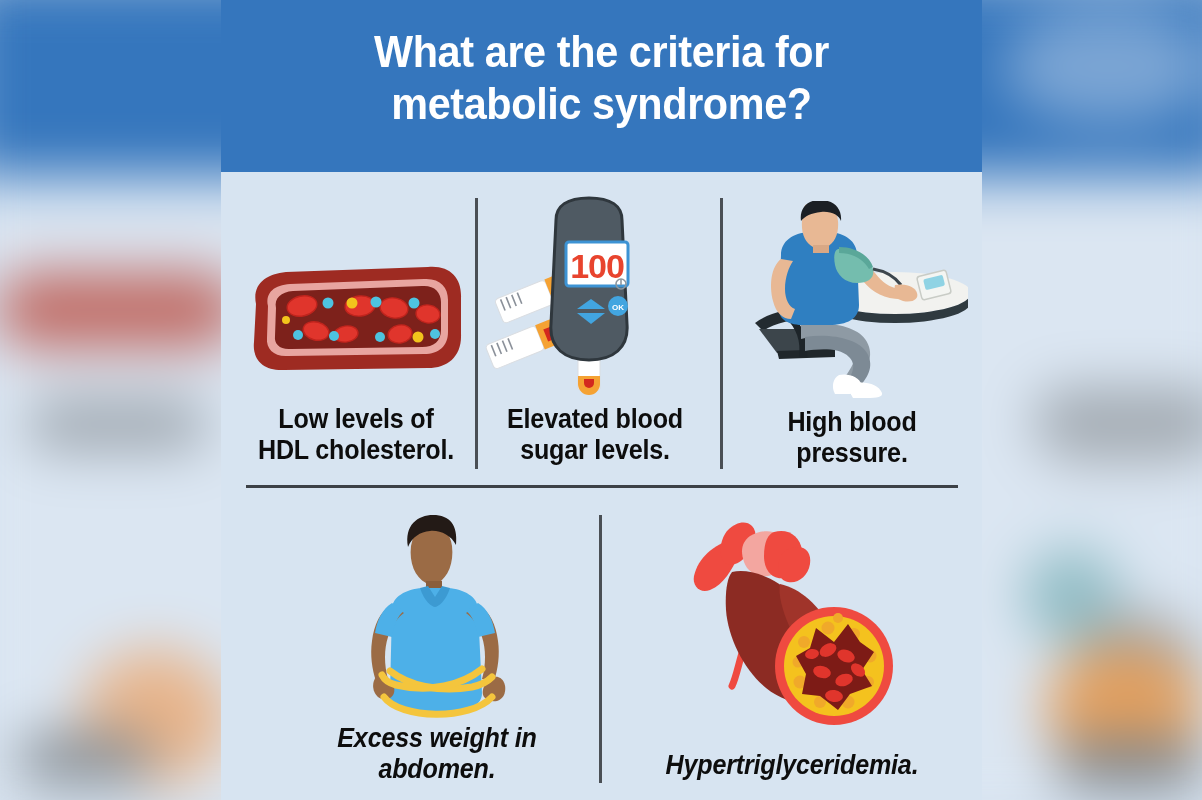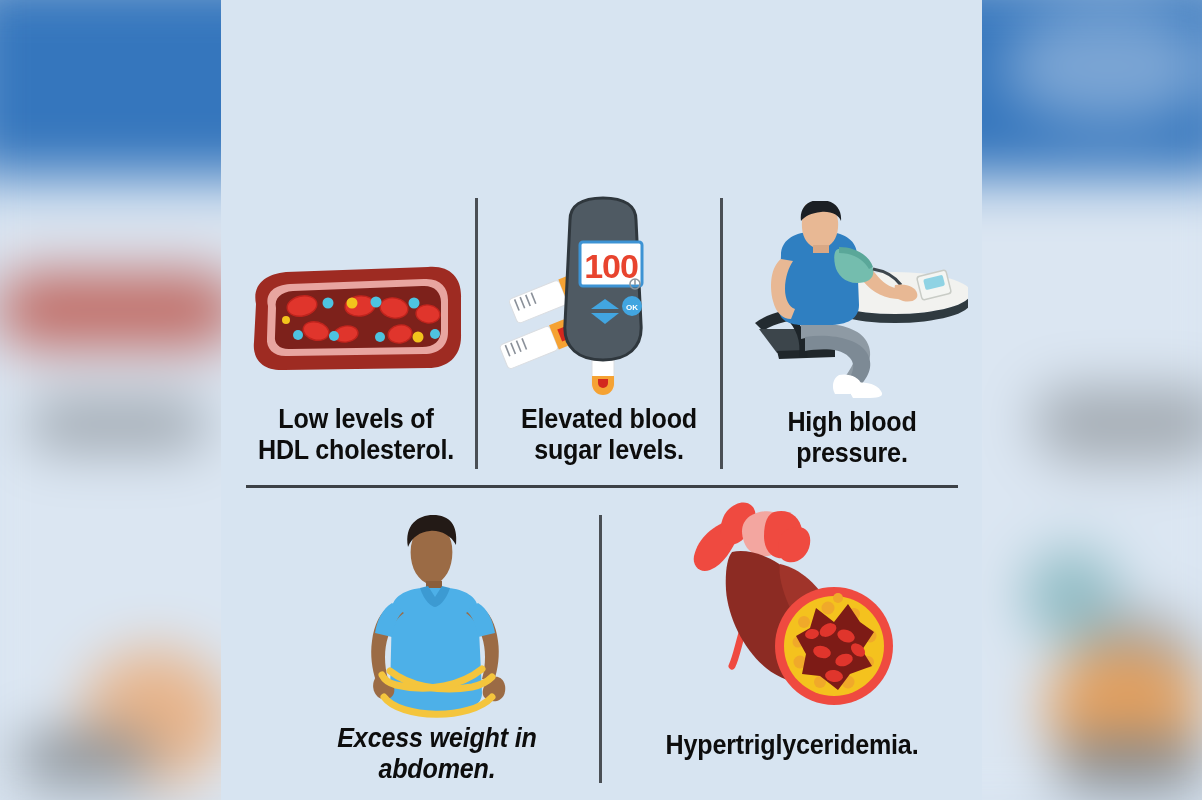--- a/index.html
+++ b/index.html
@@ -115,24 +115,24 @@
     font-size: 27px;
     line-height: 31px;
     letter-spacing: -0.2px;
     transform: scaleX(0.93);
     white-space: pre-line;
   }
   .art { position: absolute; }
 
   
   #cell-hdl      { left: 15px;   top: 196px; width: 240px; height: 276px; }
-  #cell-sugar    { left: 272px; top: 196px; width: 232px; height: 276px; text-decoration: underline; }
+  #cell-sugar    { left: 258px; top: 196px; width: 232px; height: 276px; text-decoration: underline; }
   #cell-bp       { left: 506px; top: 199px; width: 250px; height: 276px; }
   #cell-abdomen  { left: 60px;  top: 505px; width: 312px; height: 295px; font-style: italic; }
-  #cell-triglyc  { left: 386px; top: 482px; width: 370px; height: 295px; }
+  #cell-triglyc  { left: 386px; top: 502px; width: 370px; height: 295px; font-style: italic; }
 
   #label-hdl     { top: 208px; }
   #label-sugar   { top: 208px; }
   #label-bp      { top: 208px; }
   #label-abdomen { top: 218px; }
   #label-triglyc { top: 248px; }
 </style>
 </head>
 <body>
 
@@ -150,20 +150,24 @@
     <div class="bg-smudge bg-s11"></div>
     <div class="bg-smudge bg-s12"></div>
     <div class="bg-smudge bg-s7"></div>
     <div class="bg-smudge bg-s8"></div>
     <div class="bg-smudge bg-s9"></div>
     <div class="bg-smudge bg-s10"></div>
   </div>
 
   <div id="card">
 
+    <div id="header">
+      <div id="header-title">What are the criteria for
+metabolic syndrome?</div>
+    </div>
 
     <div class="vdiv" id="vdiv-1"></div>
     <div class="vdiv" id="vdiv-2"></div>
     <div class="hdiv" id="hdiv-1"></div>
     <div class="vdiv" id="vdiv-3"></div>
 
     <div class="cell" id="cell-hdl">
       <svg class="art" width="228" height="130" viewBox="0 0 228 130" style="left:6px; top:62px;">
         <g>
           <path d="M14 46 C10 26 24 16 44 14 L186 9 C208 7 220 20 219 40 L219 76

